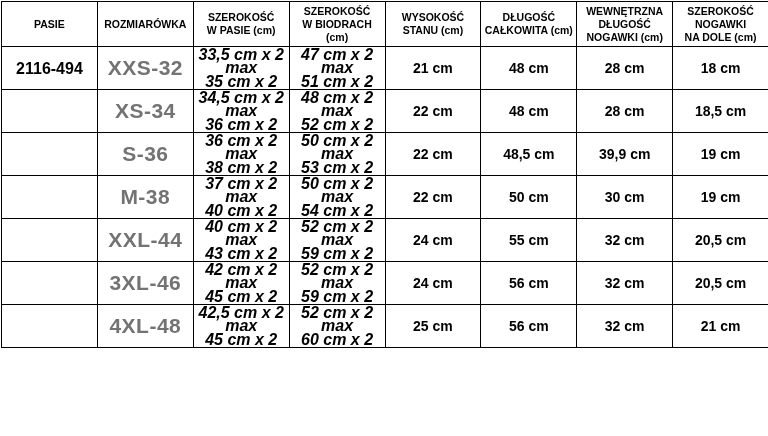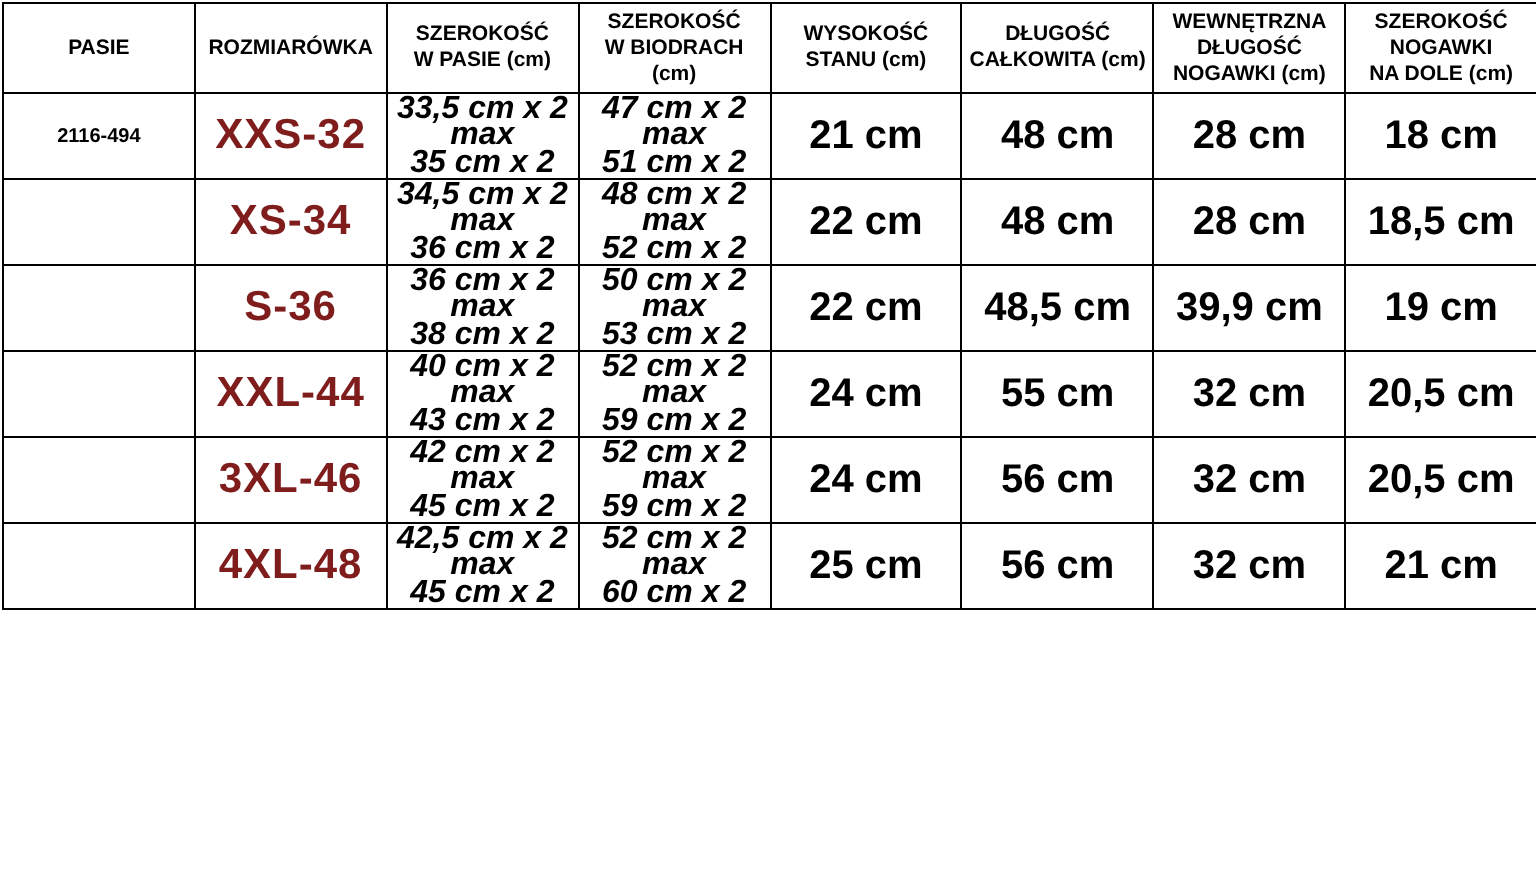--- a/index.html
+++ b/index.html
@@ -23,36 +23,36 @@
     background: #ffffff;
   }
   .size-chart col { width: 95.875px; }
   .size-chart thead tr { height: 45px; }
   .size-chart tbody tr { height: 43px; }
   .size-chart th {
     font-size: 10.5px;
     line-height: 13px;
   }
   td.model-cell {
-    font-size: 10px;
+    font-size: 16px;
     line-height: 13px;
   }
   td.size-cell {
     font-size: 21px;
     line-height: 22px;
-    color: #7f1d1d;
+    color: #737373;
     letter-spacing: 0.5px;
   }
   td.multi-cell {
     font-size: 16px;
     line-height: 13.5px;
     font-style: italic;
   }
   td.val-cell {
-    font-size: 20px;
+    font-size: 14px;
     line-height: 16px;
     margin-left: 43px;
   }
 </style>
 </head>
 <body>
 
 <table class="size-chart">
   <colgroup>
     <col>
@@ -122,20 +122,34 @@
       <td class="multi-cell">50 cm x 2
 max
 53 cm x 2</td>
       <td class="val-cell">22 cm</td>
       <td class="val-cell">48,5 cm</td>
       <td class="val-cell">39,9 cm</td>
       <td class="val-cell">19 cm</td>
     </tr>
     <tr>
       <td class="model-cell"></td>
+      <td class="size-cell">M-38</td>
+      <td class="multi-cell">37 cm x 2
+max
+40 cm x 2</td>
+      <td class="multi-cell">50 cm x 2
+max
+54 cm x 2</td>
+      <td class="val-cell">22 cm</td>
+      <td class="val-cell">50 cm</td>
+      <td class="val-cell">30 cm</td>
+      <td class="val-cell">19 cm</td>
+    </tr>
+    <tr>
+      <td class="model-cell"></td>
       <td class="size-cell">XXL-44</td>
       <td class="multi-cell">40 cm x 2
 max
 43 cm x 2</td>
       <td class="multi-cell">52 cm x 2
 max
 59 cm x 2</td>
       <td class="val-cell">24 cm</td>
       <td class="val-cell">55 cm</td>
       <td class="val-cell">32 cm</td>

